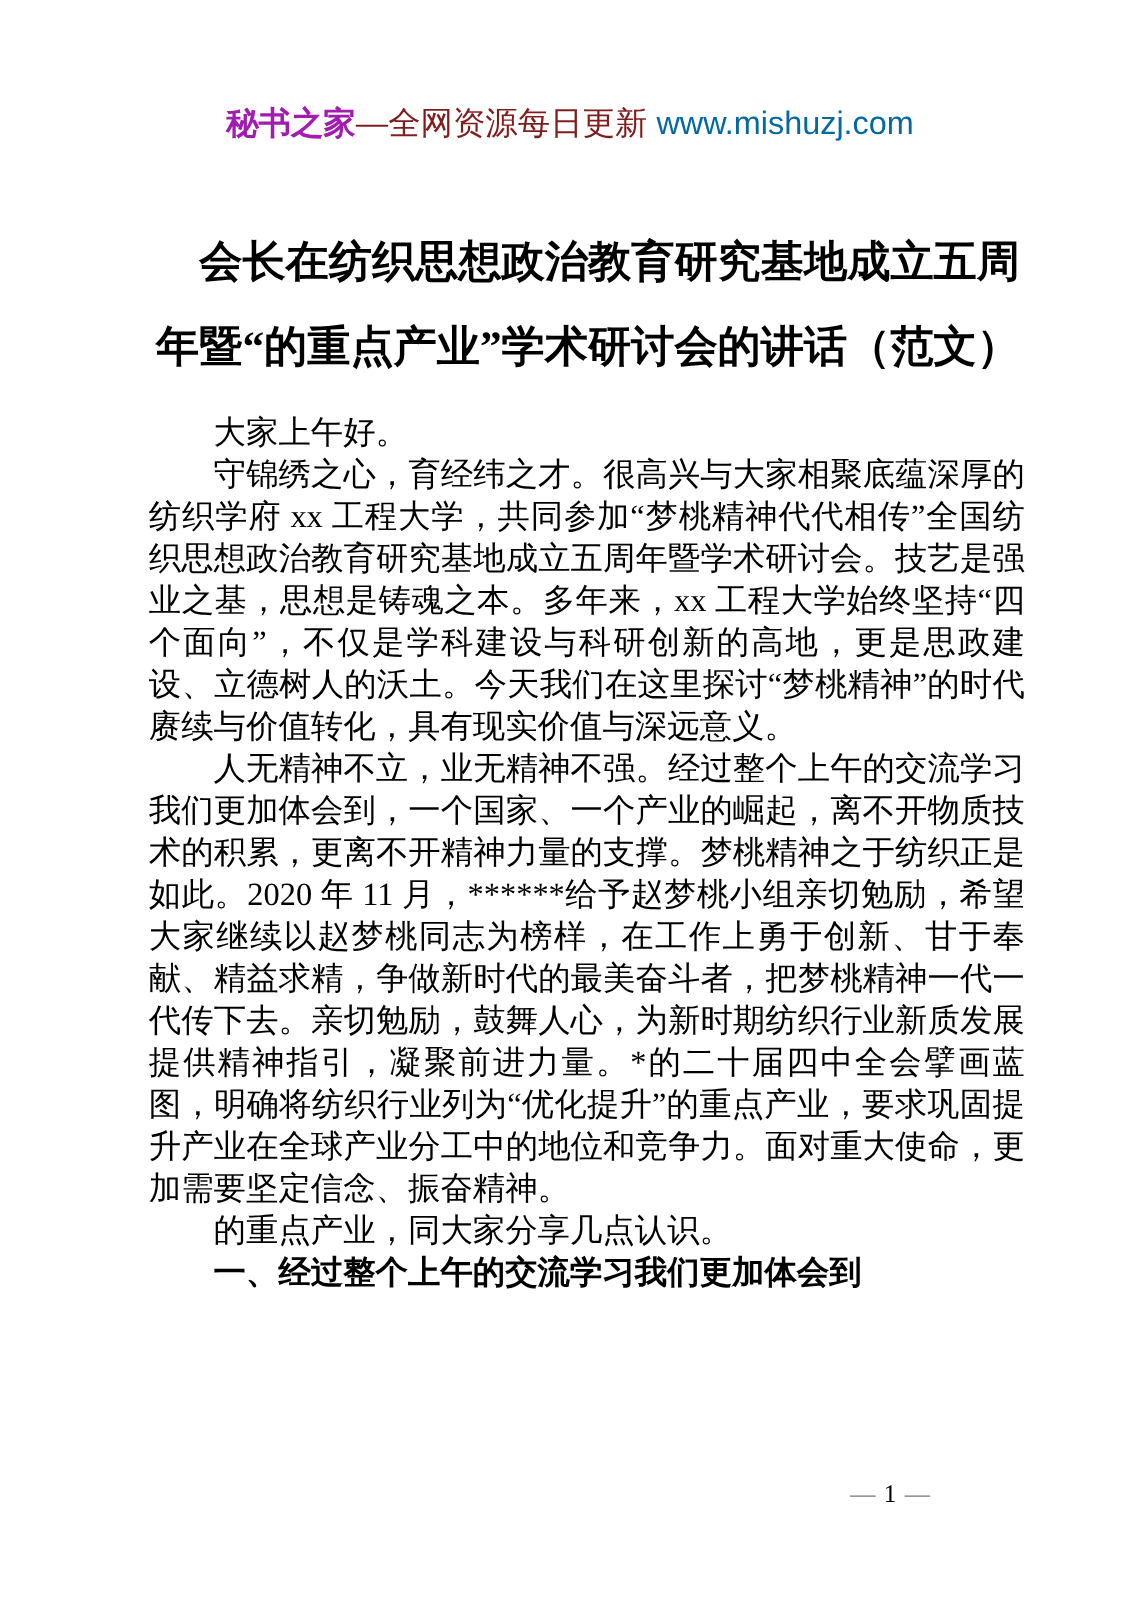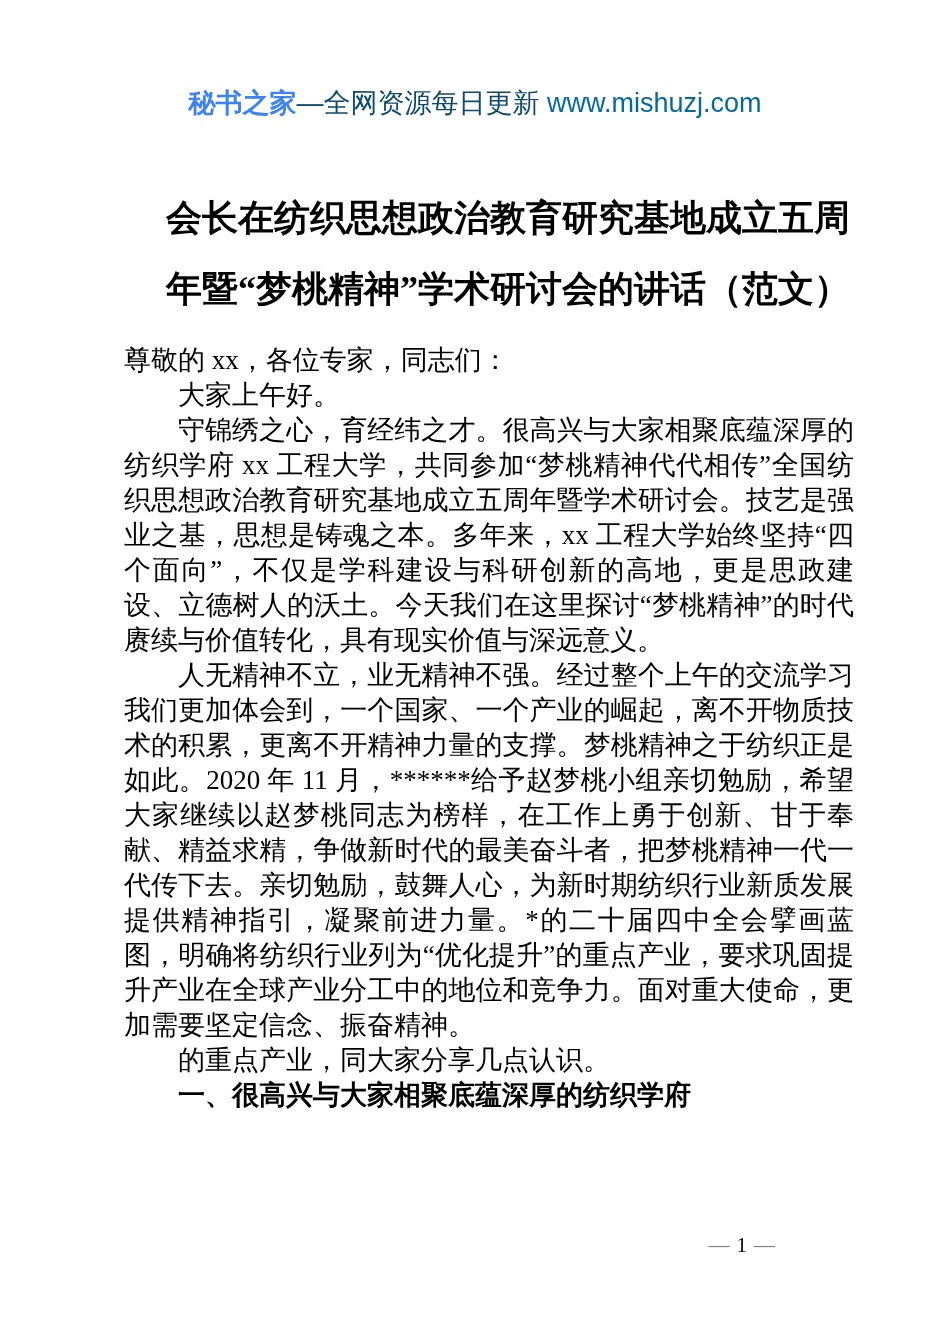--- a/index.html
+++ b/index.html
@@ -17,25 +17,25 @@
     top: 86px;
     left: 0;
     width: 100%;
     text-align: center;
     font-family: "Liberation Sans", "DejaVu Sans", sans-serif;
     font-size: 27px;
     line-height: 34px;
     white-space: nowrap;
   }
   .site-header .brand {
-    color: #3b82f6;
+    color: #a21caf;
     font-weight: bold;
   }
   .site-header .tagline {
-    color: #0c4a6e;
+    color: #7f1d1d;
   }
   .site-header .url {
     color: #0369a1;
   }
   .doc-title {
     position: absolute;
     top: 183px;
     left: 100px;
     width: 750px;
     text-align: right;
@@ -83,29 +83,28 @@
 <body>
 
 <div class="page">
 
   <div class="site-header">
     <span class="brand">秘书之家</span><span class="tagline">—全网资源每日更新 </span><span class="url">www.mishuzj.com</span>
   </div>
 
   <div class="doc-title">
     <div>会长在纺织思想政治教育研究基地成立五周</div>
-    <div>年暨“梦桃精神”学术研讨会的讲话（范文）</div>
+    <div>年暨“的重点产业”学术研讨会的讲话（范文）</div>
   </div>
 
   <div class="doc-body">
-    <p>尊敬的 xx，各位专家，同志们：</p>
     <p class="indent">大家上午好。</p>
     <p class="indent">守锦绣之心，育经纬之才。很高兴与大家相聚底蕴深厚的纺织学府 xx 工程大学，共同参加“梦桃精神代代相传”全国纺织思想政治教育研究基地成立五周年暨学术研讨会。技艺是强业之基，思想是铸魂之本。多年来，xx 工程大学始终坚持“四个面向”，不仅是学科建设与科研创新的高地，更是思政建设、立德树人的沃土。今天我们在这里探讨“梦桃精神”的时代赓续与价值转化，具有现实价值与深远意义。</p>
     <p class="indent">人无精神不立，业无精神不强。经过整个上午的交流学习我们更加体会到，一个国家、一个产业的崛起，离不开物质技术的积累，更离不开精神力量的支撑。梦桃精神之于纺织正是如此。2020 年 11 月，******给予赵梦桃小组亲切勉励，希望大家继续以赵梦桃同志为榜样，在工作上勇于创新、甘于奉献、精益求精，争做新时代的最美奋斗者，把梦桃精神一代一代传下去。亲切勉励，鼓舞人心，为新时期纺织行业新质发展提供精神指引，凝聚前进力量。*的二十届四中全会擘画蓝图，明确将纺织行业列为“优化提升”的重点产业，要求巩固提升产业在全球产业分工中的地位和竞争力。面对重大使命，更加需要坚定信念、振奋精神。</p>
     <p class="indent">的重点产业，同大家分享几点认识。</p>
-    <p class="indent heading">一、很高兴与大家相聚底蕴深厚的纺织学府</p>
+    <p class="indent heading">一、经过整个上午的交流学习我们更加体会到</p>
   </div>
 
   <div class="page-footer">
     <span class="dash">—</span><span>1</span><span class="dash">—</span>
   </div>
 
 </div>
 
 </body></html>

